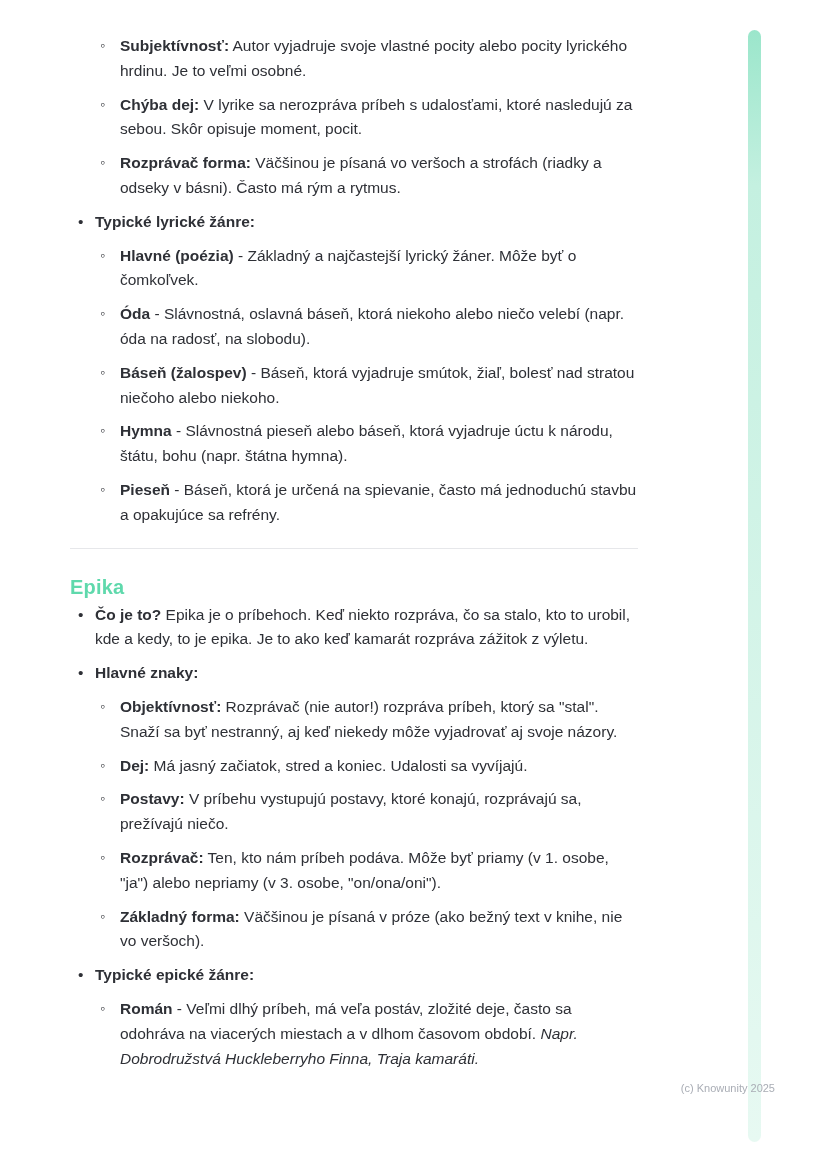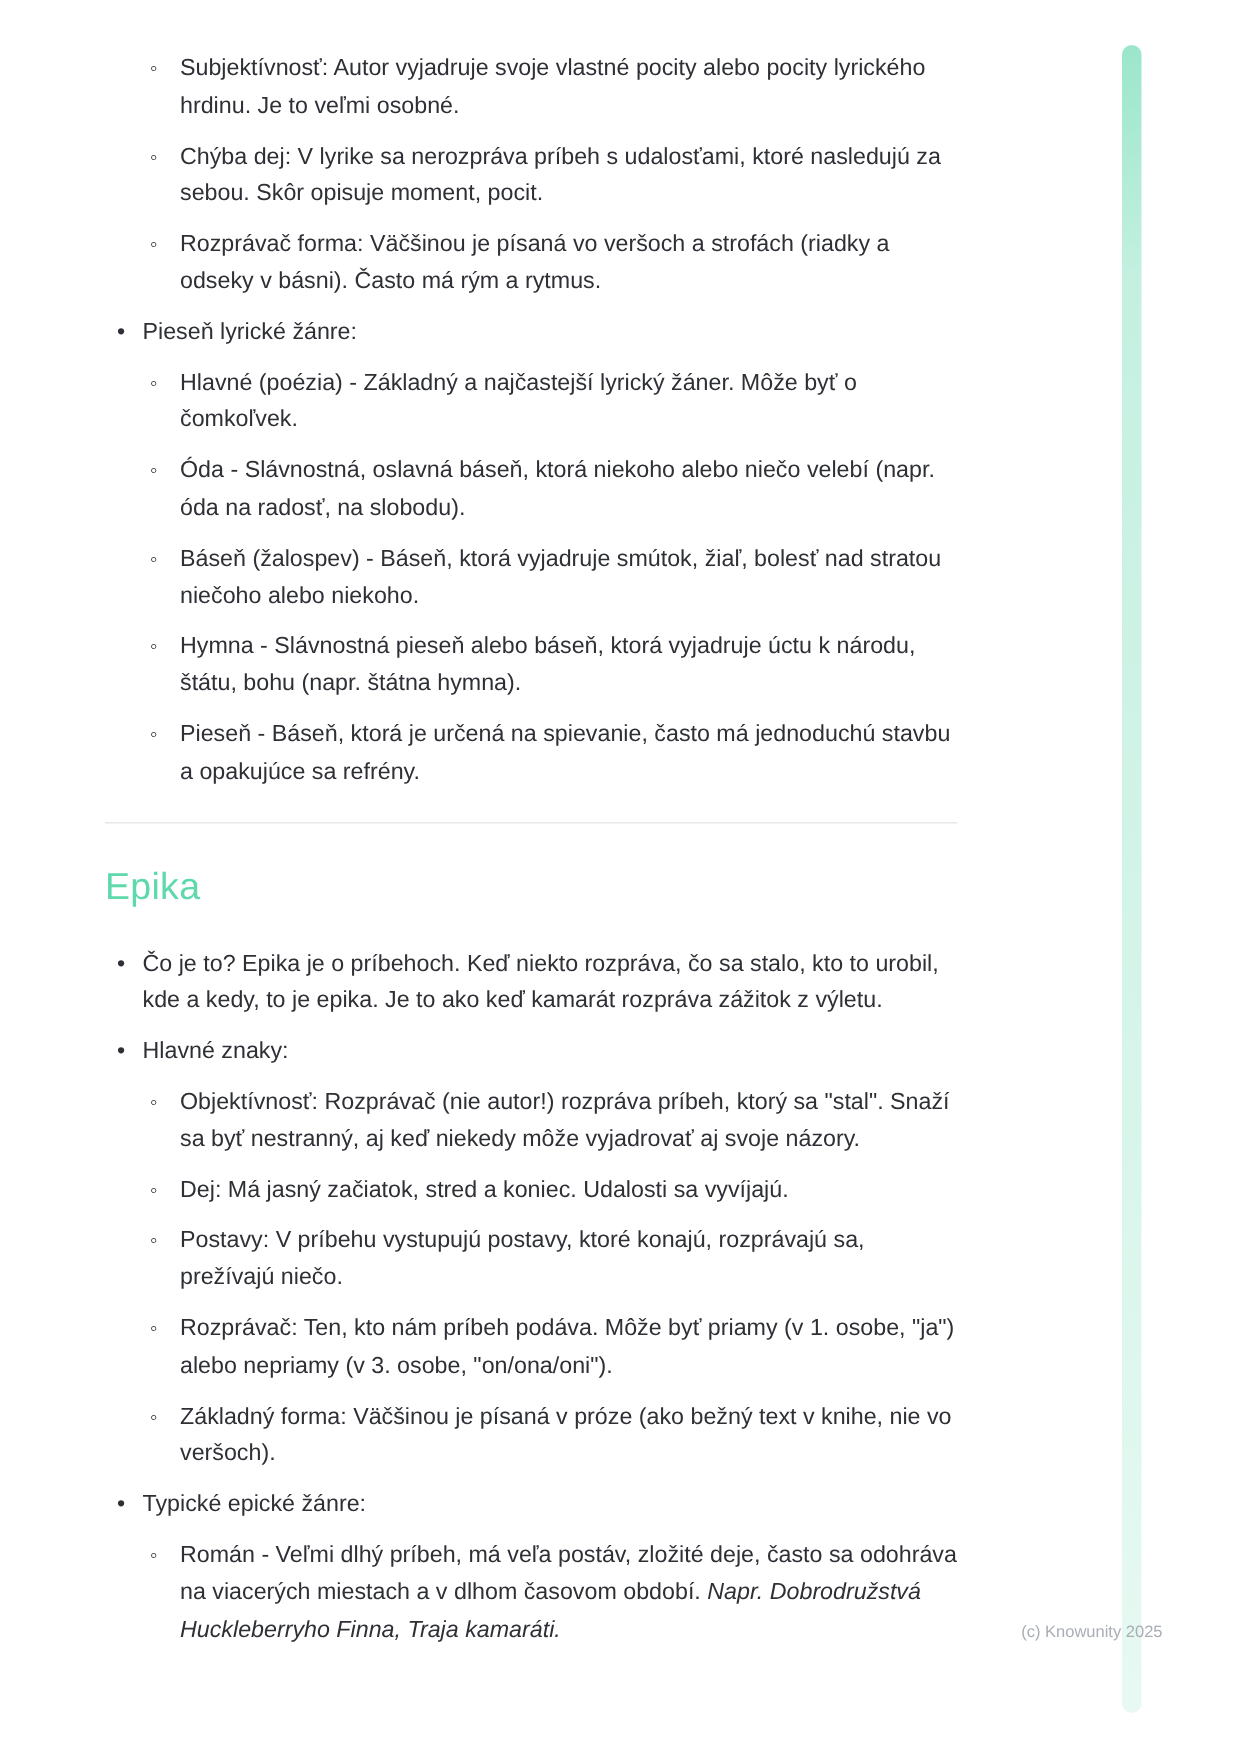--- a/index.html
+++ b/index.html
@@ -32,32 +32,32 @@
   }
   .li.level-1 { margin-left: 8px; }
   .li.level-2 { margin-left: 30px; }
   .marker {
     flex: 0 0 auto;
     width: 17px;
     color: #2e3036;
   }
   .li.level-2 .marker { width: 20px; font-size: 14px; }
   .li-body { flex: 1 1 auto; }
-  .li-body strong { font-weight: normal; text-align: right; }
+  .li-body strong { font-weight: bold; text-align: right; }
   .li-body em { font-style: italic; }
   .divider {
     border: none;
     border-top: 1px solid #e6e7ea;
     height: 0;
     margin: 20px 0 22px 0;
   }
   .section-heading {
-    font-size: 25px;
-    font-weight: normal;
-    margin: 0 0 20px 0;
+    font-size: 20px;
+    font-weight: bold;
+    margin: 0 0 0 0;
     letter-spacing: 0.2px;
   }
   .side-bar {
     position: absolute;
     left: 748px;
     top: 30px;
     width: 13px;
     height: 1112px;
     border-radius: 7px;
   }
@@ -83,21 +83,21 @@
         <div class="li level-2">
           <span class="marker">◦</span>
           <span class="li-body"><strong>Chýba dej:</strong> V lyrike sa nerozpráva príbeh s udalosťami, ktoré nasledujú za sebou. Skôr opisuje moment, pocit.</span>
         </div>
         <div class="li level-2">
           <span class="marker">◦</span>
           <span class="li-body"><strong>Rozprávač forma:</strong> Väčšinou je písaná vo veršoch a strofách (riadky a odseky v básni). Často má rým a rytmus.</span>
         </div>
         <div class="li level-1">
           <span class="marker">•</span>
-          <span class="li-body"><strong>Pieseň lyrické žánre:</strong></span>
+          <span class="li-body"><strong>Typické lyrické žánre:</strong></span>
         </div>
         <div class="li level-2">
           <span class="marker">◦</span>
           <span class="li-body"><strong>Hlavné (poézia)</strong> - Základný a najčastejší lyrický žáner. Môže byť o čomkoľvek.</span>
         </div>
         <div class="li level-2">
           <span class="marker">◦</span>
           <span class="li-body"><strong>Óda</strong> - Slávnostná, oslavná báseň, ktorá niekoho alebo niečo velebí (napr. óda na radosť, na slobodu).</span>
         </div>
         <div class="li level-2">

